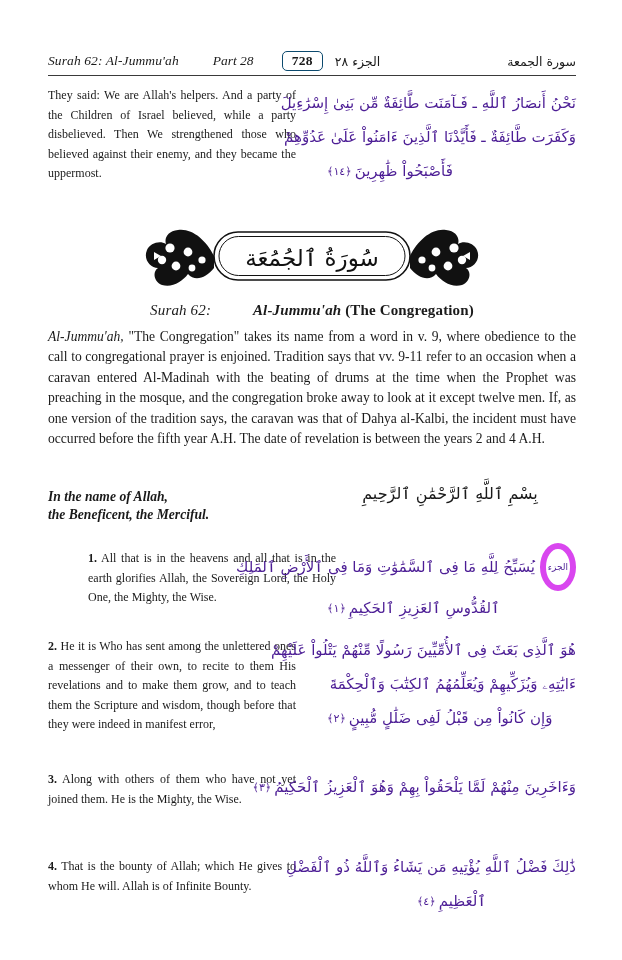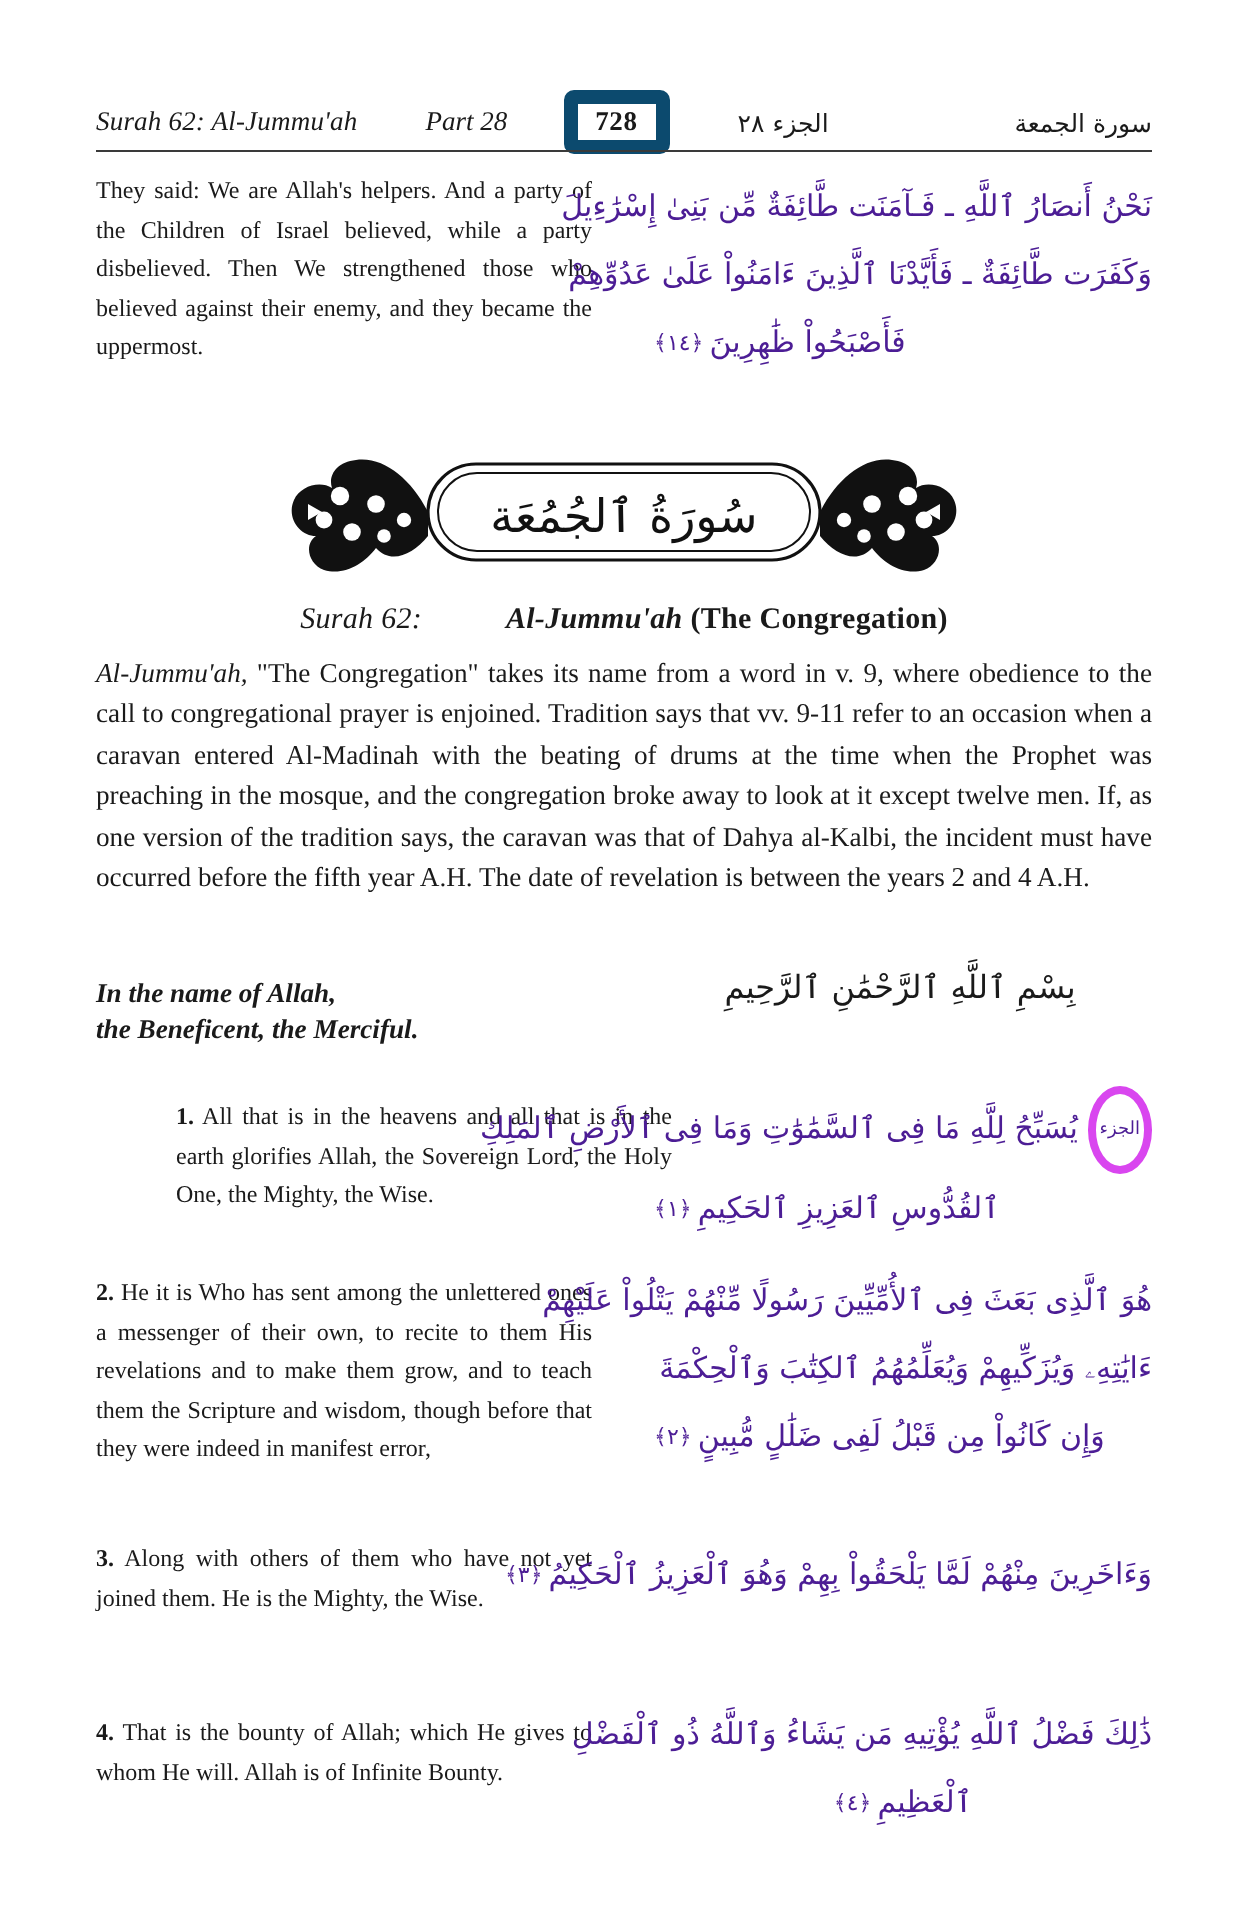--- a/index.html
+++ b/index.html
@@ -45,30 +45,30 @@
     white-space: nowrap;
   }
   .hdr-part {
     font-style: italic;
     font-size: 13.5px;
     margin-left: 34px;
     white-space: nowrap;
   }
   .hdr-pageno {
     margin-left: 28px;
-    border: 7px solid #0c4a6e;
+    border: 1px solid #0c4a6e;
     border-radius: 5px;
     padding: 1px 9px 2px 9px;
     font-weight: bold;
     font-size: 13.5px;
     line-height: 15px;
     letter-spacing: .3px;
   }
   .hdr-juz {
-    margin-left: 34px;
+    margin-left: 12px;
     font-size: 12.5px;
     direction: rtl;
     white-space: nowrap;
     font-family: "DejaVu Sans", "Liberation Sans", sans-serif;
   }
   .hdr-surah-ar {
     margin-left: auto;
     font-size: 12.5px;
     direction: rtl;
     white-space: nowrap;
@@ -134,21 +134,21 @@
     font-family: "DejaVu Sans", sans-serif;
     vertical-align: middle;
     margin: 0 3px;
   }
   .ayah-mark::before { content: "\FD3F"; }
   .ayah-mark::after  { content: "\FD3E"; }
 
   .juz-mark {
     display: inline-block;
     font-size: 9px;
-    border: 4px solid #d946ef;
+    border: 6px solid #d946ef;
     border-radius: 50% 50% 50% 50%;
     padding: 1px 2px;
     font-family: "DejaVu Sans", sans-serif;
     vertical-align: middle;
     text-align: center;
   }
 
   
   .surah-block {
     position: absolute;

